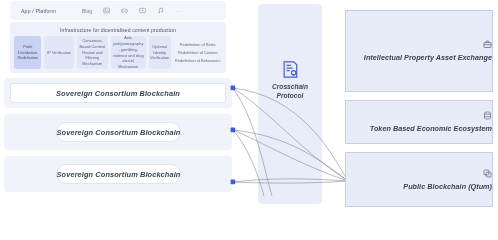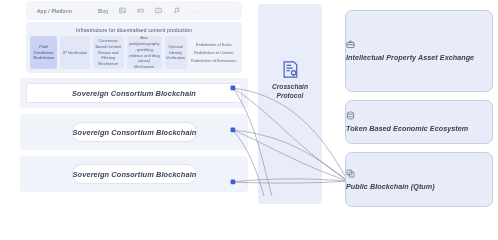--- a/index.html
+++ b/index.html
@@ -11,21 +11,21 @@
   }
   #root {
     position: relative;
     width: 498px; height: 215px;
     background: #ffffff;
   }
 
   
   .left-col {
     position: absolute;
-    left: 20px; top: 0px;
+    left: 4px; top: 0px;
     width: 228px; height: 215px;
   }
   .app-bar {
     position: absolute;
     left: 6px; top: 1px;
     width: 216px; height: 19px;
     background: #f3f5fb;
     border-radius: 4px;
     display: flex; align-items: center;
   }
@@ -167,24 +167,24 @@
   .right-col {
     position: absolute;
     left: 345px; top: 4px;
     width: 148px; height: 207px;
   }
   .r-card {
     position: absolute;
     left: 0; width: 148px;
     background: #e8ecf9;
     border: 0.7px solid #c4cdea;
-    border-radius: 7px;
+    border-radius: 0;
     display: flex;
     flex-direction: column;
-    align-items: flex-start;
+    align-items: flex-end;
     justify-content: center;
   }
   .r-card.r1 { top: 6px;   height: 82px; }
   .r-card.r2 { top: 96px;  height: 44px; }
   .r-card.r3 { top: 148px; height: 55px; }
 
   .r-icon { width: 9px; height: 9px; color: #6b7185; margin-bottom: 4px; }
   .r-icon svg { width: 100%; height: 100%; display: block; }
   .r-label {
     font-size: 7.2px;

